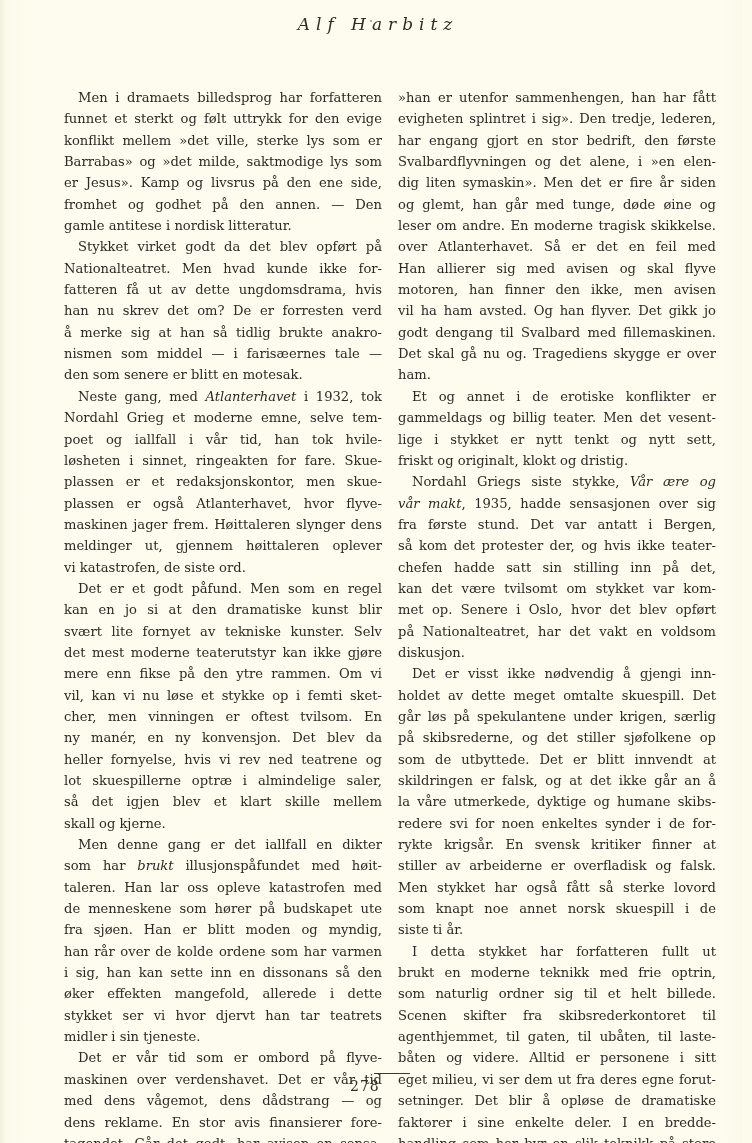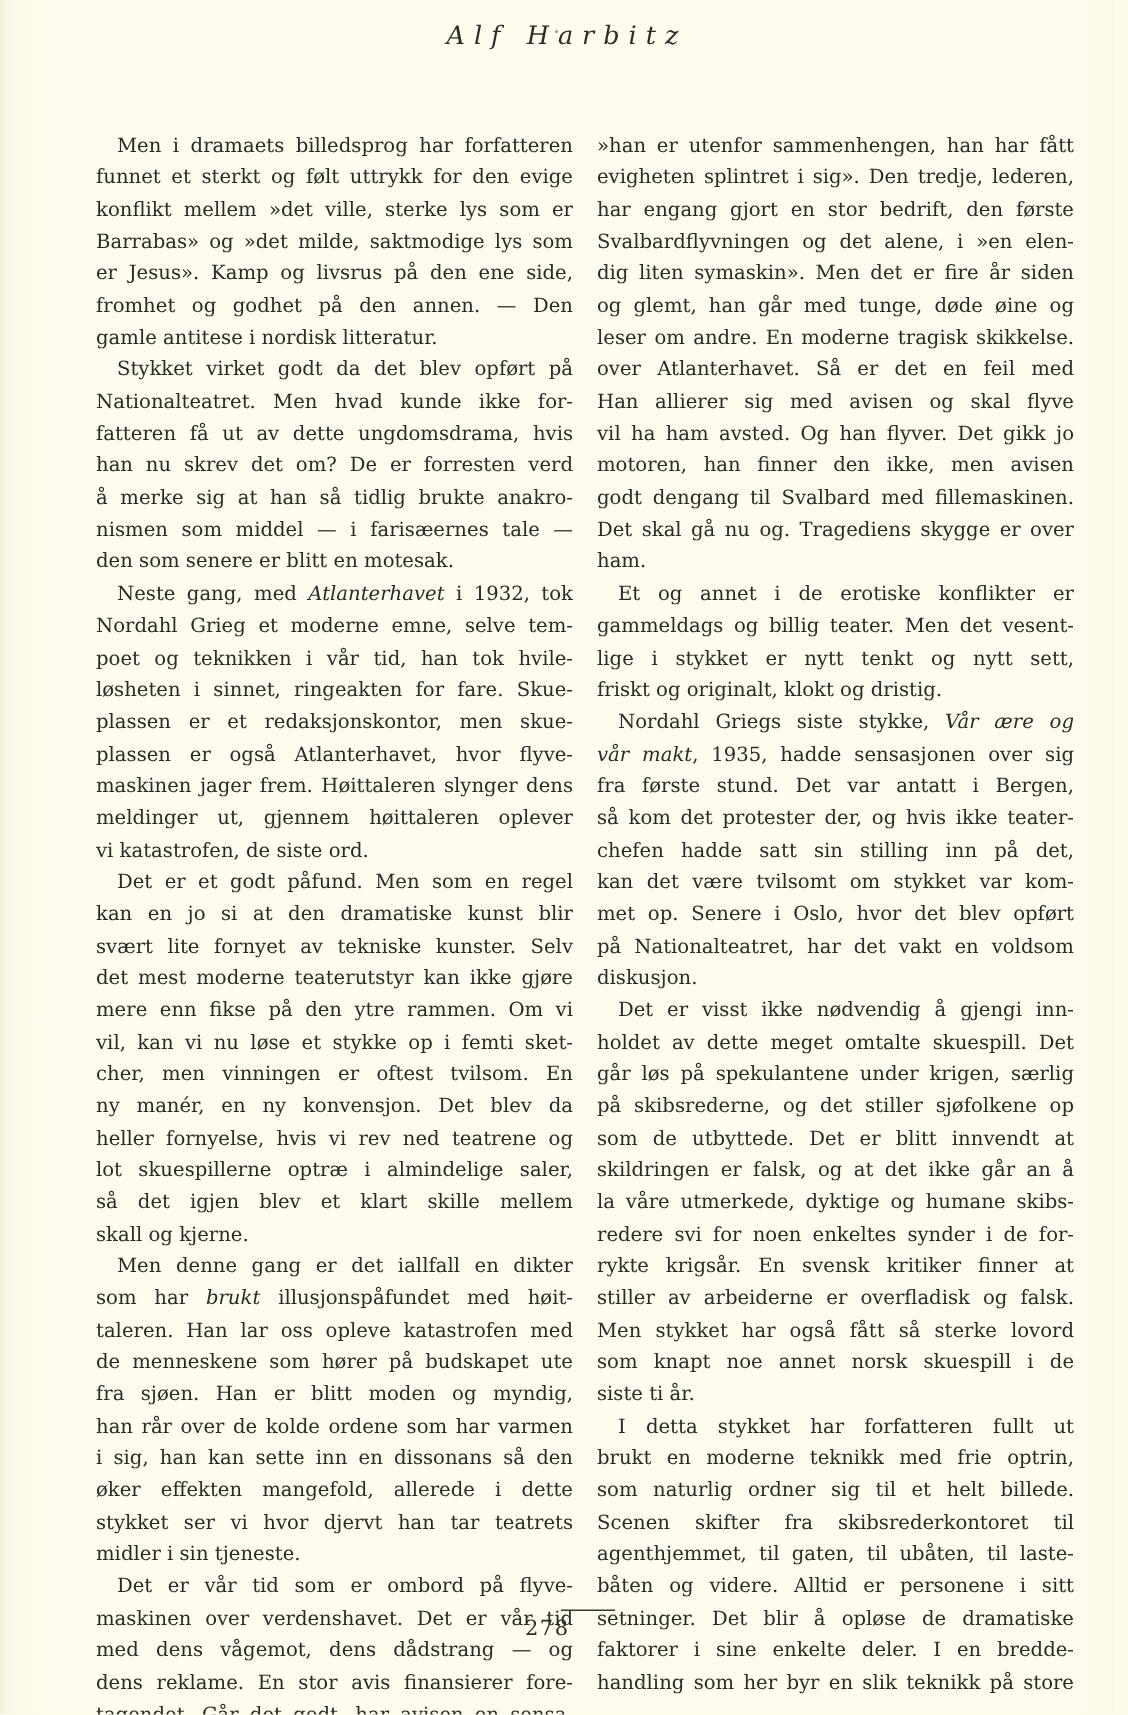--- a/index.html
+++ b/index.html
@@ -101,21 +101,21 @@
       <span class="line last">gamle antitese i nordisk litteratur.</span>
       <span class="line indent">Stykket virket godt da det blev opført på</span>
       <span class="line">Nationalteatret. Men hvad kunde ikke for-</span>
       <span class="line">fatteren få ut av dette ungdomsdrama, hvis</span>
       <span class="line">han nu skrev det om? De er forresten verd</span>
       <span class="line">å merke sig at han så tidlig brukte anakro-</span>
       <span class="line">nismen som middel — i farisæernes tale —</span>
       <span class="line last">den som senere er blitt en motesak.</span>
       <span class="line indent"><span>Neste gang, med </span><em>Atlanterhavet</em><span> i 1932, tok</span></span>
       <span class="line">Nordahl Grieg et moderne emne, selve tem-</span>
-      <span class="line">poet og teknikken i vår tid, han tok hvile-</span>
+      <span class="line">poet og iallfall i vår tid, han tok hvile-</span>
       <span class="line">løsheten i sinnet, ringeakten for fare. Skue-</span>
       <span class="line">plassen er et redaksjonskontor, men skue-</span>
       <span class="line">plassen er også Atlanterhavet, hvor flyve-</span>
       <span class="line">maskinen jager frem. Høittaleren slynger dens</span>
       <span class="line">meldinger ut, gjennem høittaleren oplever</span>
       <span class="line last">vi katastrofen, de siste ord.</span>
       <span class="line indent">Det er et godt påfund. Men som en regel</span>
       <span class="line">kan en jo si at den dramatiske kunst blir</span>
       <span class="line">svært lite fornyet av tekniske kunster. Selv</span>
       <span class="line">det mest moderne teaterutstyr kan ikke gjøre</span>
@@ -146,22 +146,22 @@
   <div class="column col-right" id="col-right">
       <span class="line">»han er utenfor sammenhengen, han har fått</span>
       <span class="line">evigheten splintret i sig». Den tredje, lederen,</span>
       <span class="line">har engang gjort en stor bedrift, den første</span>
       <span class="line">Svalbardflyvningen og det alene, i »en elen-</span>
       <span class="line">dig liten symaskin». Men det er fire år siden</span>
       <span class="line">og glemt, han går med tunge, døde øine og</span>
       <span class="line">leser om andre. En moderne tragisk skikkelse.</span>
       <span class="line">over Atlanterhavet. Så er det en feil med</span>
       <span class="line">Han allierer sig med avisen og skal flyve</span>
+      <span class="line">motoren, han finner den ikke, men avisen</span>
       <span class="line">vil ha ham avsted. Og han flyver. Det gikk jo</span>
-      <span class="line">motoren, han finner den ikke, men avisen</span>
       <span class="line">godt dengang til Svalbard med fillemaskinen.</span>
       <span class="line">Det skal gå nu og. Tragediens skygge er over</span>
       <span class="line last">ham.</span>
       <span class="line indent">Et og annet i de erotiske konflikter er</span>
       <span class="line">gammeldags og billig teater. Men det vesent-</span>
       <span class="line">lige i stykket er nytt tenkt og nytt sett,</span>
       <span class="line last">friskt og originalt, klokt og dristig.</span>
       <span class="line indent"><span>Nordahl Griegs siste stykke, </span><em>Vår ære og</em></span>
       <span class="line"><em>vår makt</em><span>, 1935, hadde sensasjonen over sig</span></span>
       <span class="line">fra første stund. Det var antatt i Bergen,</span>
@@ -183,20 +183,21 @@
       <span class="line">stiller av arbeiderne er overfladisk og falsk.</span>
       <span class="line">Men stykket har også fått så sterke lovord</span>
       <span class="line">som knapt noe annet norsk skuespill i de</span>
       <span class="line last">siste ti år.</span>
       <span class="line indent">I detta stykket har forfatteren fullt ut</span>
       <span class="line">brukt en moderne teknikk med frie optrin,</span>
       <span class="line">som naturlig ordner sig til et helt billede.</span>
       <span class="line">Scenen skifter fra skibsrederkontoret til</span>
       <span class="line">agenthjemmet, til gaten, til ubåten, til laste-</span>
       <span class="line">båten og videre. Alltid er personene i sitt</span>
+      <span class="line">eget milieu, vi ser dem ut fra deres egne forut-</span>
       <span class="line">setninger. Det blir å opløse de dramatiske</span>
       <span class="line">faktorer i sine enkelte deler. I en bredde-</span>
       <span class="line">handling som her byr en slik teknikk på store</span>
     </div>
 
   <div class="folio-rule"></div>
   <div class="page-number">278</div>
 
   <div class="speck" style="left:370px; top:20px;"></div>
   <div class="speck" style="left:427px; top:1122px;"></div>

